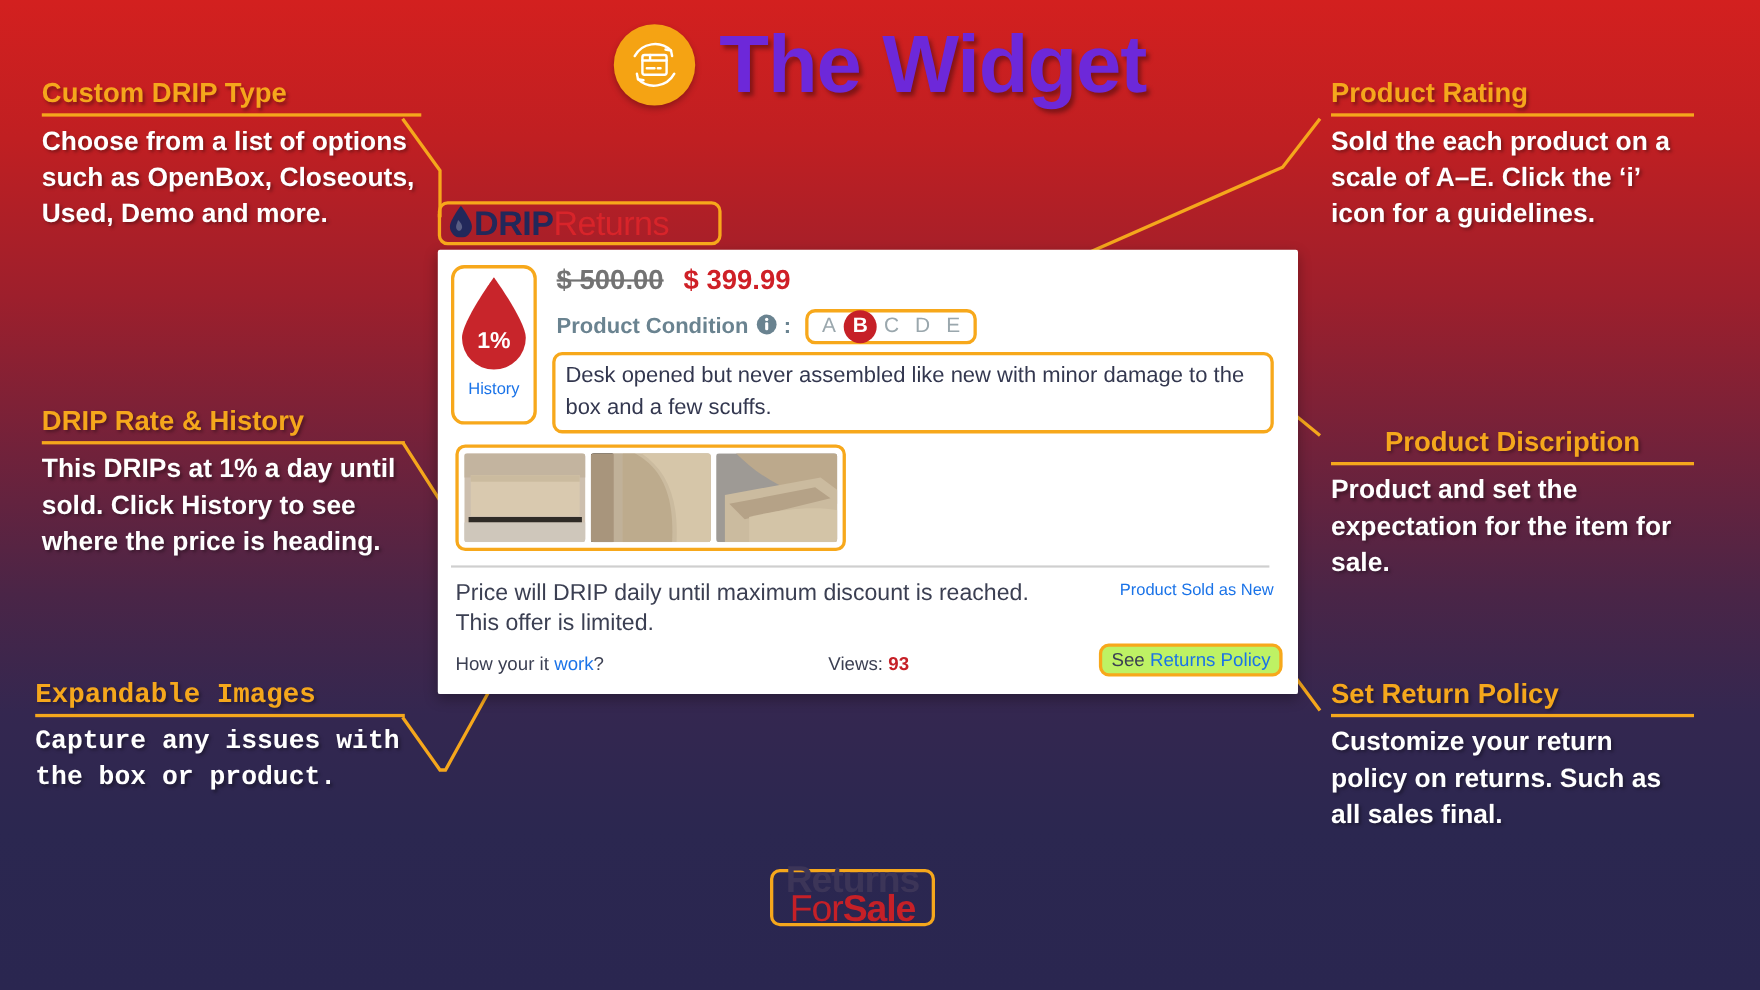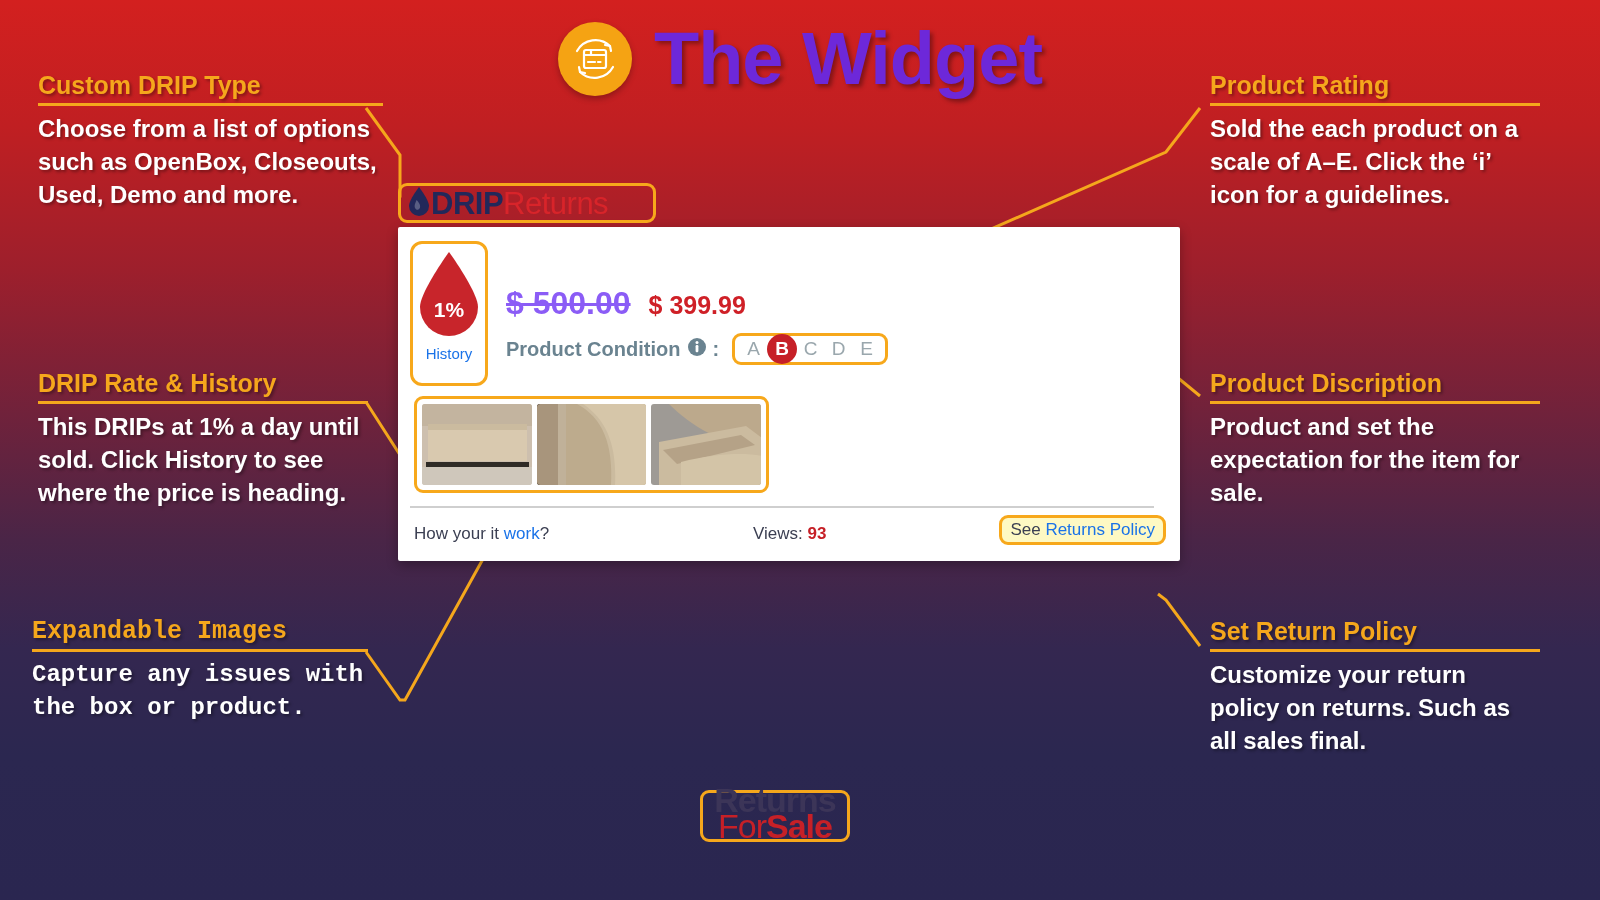--- a/index.html
+++ b/index.html
@@ -45,21 +45,21 @@
   .drip-rate-box { border:3px solid #f7a81b; border-radius:12px; width:78px;
                    padding:6px 4px 4px; display:flex; flex-direction:column;
                    align-items:center; flex:0 0 auto; height:145px; }
   .drop { position:relative; width:62px; height:88px; }
   .drop-pct { position:absolute; left:0; right:0; top:48px; text-align:center;
               color:#fff; font-size:21px; font-weight:bold; }
   .history-link { color:#1a73e8; font-size:15px; margin-top:7px; }
 
   .col-right { flex:1; min-width:0; }
   .price-row { display:flex; align-items:baseline; gap:18px; padding-left:4px; }
-  .price-old { font-size:32px; font-weight:bold; color:#8b5cf6; text-decoration:line-through;margin-top:44px; }
+  .price-old { font-size:25px; font-weight:bold; color:#737373; text-decoration:line-through; }
   .price-new { font-size:25px; font-weight:bold; color:#cf2027; }
 
   .cond-row { display:flex; align-items:center; gap:7px; margin-top:11px; padding-left:4px; }
   .cond-label { font-size:20px; font-weight:bold; color:#6a8390; }
   .info-ico { display:inline-block; }
   .cond-colon { font-size:20px; font-weight:bold; color:#6a8390; margin-left:-2px; }
   .grades { border:3px solid #f7a81b; border-radius:9px; padding:2px 10px;
             display:flex; align-items:center; gap:11px; margin-left:6px; height:32px; }
   .grade { font-size:19px; color:#9aa7ad; width:17px; text-align:center; }
   .grade.sel { background:#c62027; color:#fff; font-weight:bold; border-radius:50%;
@@ -79,21 +79,21 @@
   .note-main { font-size:21px; color:#3b3f52; line-height:1.32; }
   .sold-as-new { color:#1a73e8; font-size:15px; white-space:nowrap; padding-top:3px; }
   .meta-row { display:flex; align-items:center; margin-top:7px; padding-left:4px;
               position:relative; height:34px; }
   .how-work { font-size:17px; color:#3b3f52; }
   .how-work a { color:#1a73e8; text-decoration:none; }
   .views { font-size:17px; color:#3b3f52; position:absolute; left:343px; }
   .views b { color:#c62027; }
   .ret-policy { position:absolute; right:-8px; top:-2px; border:3px solid #f7a81b;
                 border-radius:9px; padding:2px 8px; font-size:17px; color:#3b3f52;
-                background:#fef9c3; }
+                background:#bef264; }
   .ret-policy a { color:#1a73e8; text-decoration:none; }
 
   
   .ann { position:absolute; width:345px; }
   .ann h3 { font-size:25px; font-weight:bold; color:#f5a71c; line-height:1.1;
             text-shadow:2px 2px 3px rgba(0,0,0,.33); white-space:nowrap; }
   .ann .rule { height:3px; background:#f5a71c; margin-top:3px; }
   .ann p { font-size:24px; font-weight:bold; color:#fff; line-height:1.38; margin-top:6px;
            text-shadow:2px 2px 3px rgba(0,0,0,.35); }
   .ann.right { text-align:left; }
@@ -190,20 +190,23 @@
             <span class="cond-colon">:</span>
             <div class="grades">
               <span class="grade">A</span>
               <span class="grade sel">B</span>
               <span class="grade">C</span>
               <span class="grade">D</span>
               <span class="grade">E</span>
             </div>
           </div>
 
+          <div class="desc-box">
+            <p>Desk opened but never assembled like new with minor damage to the box and a few scuffs.</p>
+          </div>
         </div>
       </div>
 
       <div class="thumbs">
         <div class="thumb">
           <svg width="111" height="81" viewBox="0 0 111 81">
             <rect width="111" height="81" fill="#cdbfae"></rect>
             <path d="M0 0 H111 V22 H0 Z" fill="#c3b49f"></path>
             <path d="M6 20 H105 V57 H6 Z" fill="#d9c9af"></path>
             <path d="M6 20 H105 V26 H6 Z" fill="#cbbb9f"></path>
@@ -228,20 +231,27 @@
             <path d="M18 0 H111 V46 C70 40 40 22 18 0 Z" fill="#bca98c"></path>
             <path d="M8 38 L95 22 L111 34 L111 81 L8 81 Z" fill="#cbbb9f"></path>
             <path d="M12 46 L90 31 L104 41 L26 60 Z" fill="#b5a287"></path>
             <path d="M30 58 C62 50 92 48 111 52 L111 81 L30 81 Z" fill="#d3c4a7"></path>
           </svg>
         </div>
       </div>
 
       <div class="divider"></div>
 
+      <div class="note-row">
+        <div class="note-main">
+          <div>Price will DRIP daily until maximum discount is reached.</div>
+          <div>This offer is limited.</div>
+        </div>
+        <div class="sold-as-new">Product Sold as New</div>
+      </div>
 
       <div class="meta-row">
         <span class="how-work"><span>How your it </span><a href="#">work</a><span>?</span></span>
         <span class="views"><span>Views: </span><b>93</b></span>
         <span class="ret-policy"><span>See </span><a href="#">Returns Policy</a></span>
       </div>
     </div>
   </div>
 
   <div class="ann" style="left:38px; top:72px;">
@@ -262,21 +272,21 @@
     <p>Capture any issues with the box or product.</p>
   </div>
 
   <div class="ann right" style="left:1210px; top:72px; width:330px;">
     <h3 style="text-align:left;">Product Rating</h3>
     <div class="rule"></div>
     <p>Sold the each product on a scale of A–E. Click the ‘i’ icon for a guidelines.</p>
   </div>
 
   <div class="ann right" style="left:1210px; top:370px; width:330px;">
-    <h3 style="text-align:left;">Product Discription</h3>
+    <h3 style="text-align:center;margin-top:19px;">Product Discription</h3>
     <div class="rule"></div>
     <p>Product and set the expectation for the item for sale.</p>
   </div>
 
   <div class="ann right" style="left:1210px; top:618px; width:330px;">
     <h3 style="text-align:left;">Set Return Policy</h3>
     <div class="rule"></div>
     <p>Customize your return policy on returns. Such as all sales final.</p>
   </div>
 

